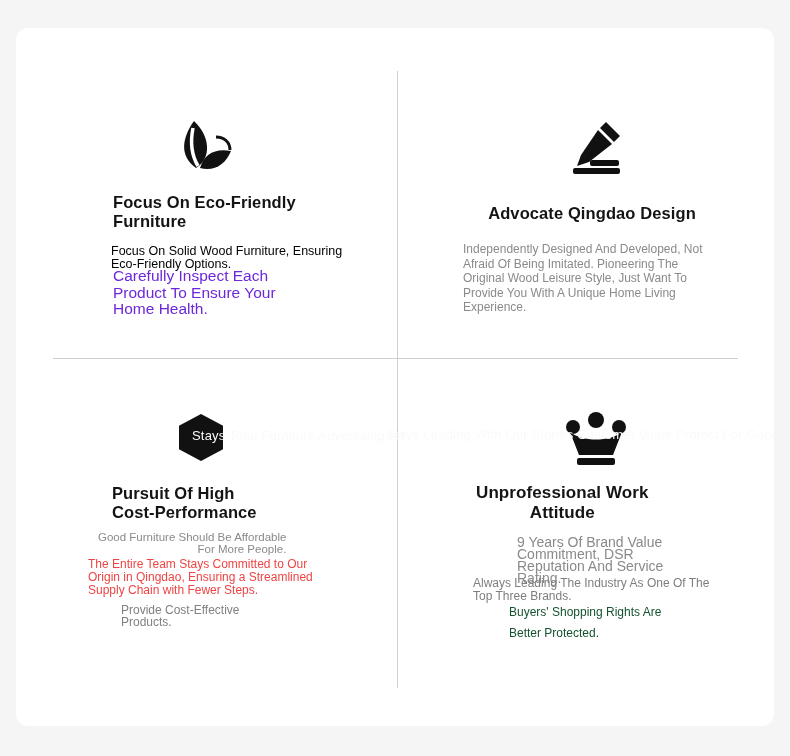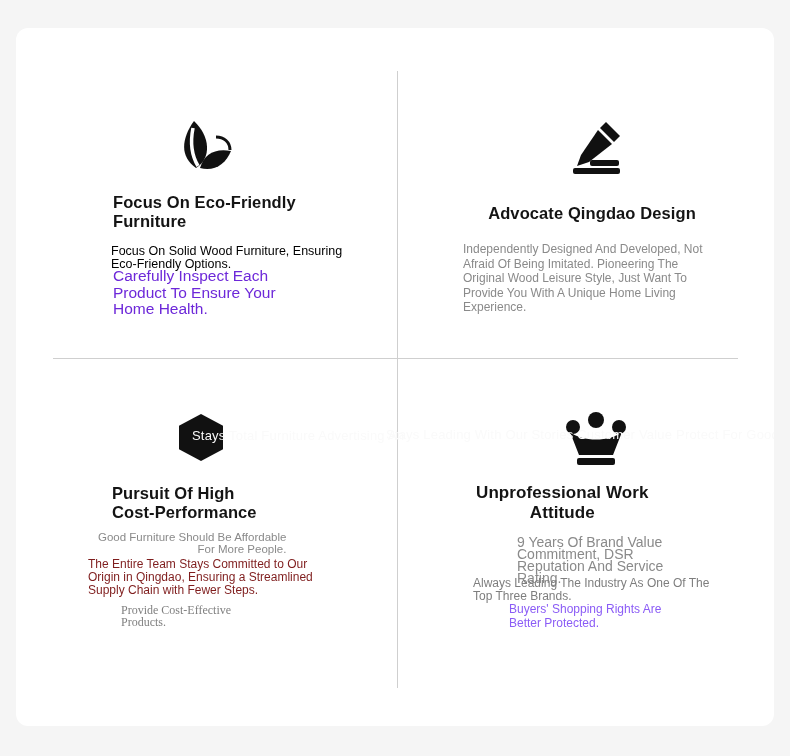--- a/index.html
+++ b/index.html
@@ -35,30 +35,30 @@
   .i-pencil{left:557px;top:94px;}
   .t-design{left:576px;top:176px;transform:translateX(-50%);white-space:nowrap;}
   .p-design{left:447px;top:214px;font-size:12px;line-height:14.6px;color:#8a8a8a;}
 
   
   .i-hex{left:163px;top:386px;width:44px;height:47px;background:#111;
          clip-path:polygon(50% 0%,100% 25%,100% 75%,50% 100%,0% 75%,0% 25%);}
   .w-left{left:176px;top:400px;}
   .t-cost{left:96px;top:456px;}
   .g1-cost{left:82px;top:504px;font-size:11.5px;line-height:11.6px;color:#8a8a8a;text-align:right;}
-  .g2-cost{left:72px;top:530px;font-size:12px;line-height:13px;color:#7f1d1d;}
-  .g3-cost{left:105px;top:577px;font-size:12px;line-height:11.6px;color:#808080;font-family:Liberation Serif, serif;}
+  .g2-cost{left:72px;top:530px;font-size:12px;line-height:13px;color:#ef4444;}
+  .g3-cost{left:105px;top:577px;font-size:12px;line-height:11.6px;color:#808080;}
 
   
   .i-crown{left:546px;top:383px;}
   .w-right{left:370px;top:399px;}
   .t-serv{left:460px;top:455px;font-size:17px;line-height:19.5px;text-align:center;}
   .g1-serv{left:501px;top:508px;font-size:14px;line-height:12px;color:#8a8a8a;}
   .g2-serv{left:457px;top:549px;font-size:12px;line-height:13px;color:#7e7e7e;}
-  .g3-serv{left:493px;top:574px;font-size:12px;line-height:14px;color:#8b5cf6;}
+  .g3-serv{left:493px;top:574px;font-size:12px;line-height:21px;color:#14532d;}
 </style>
 </head>
 <body>
 
 <div class="page">
   <div class="card">
 
     <div class="divider-v"></div>
     <div class="divider-h"></div>
 

